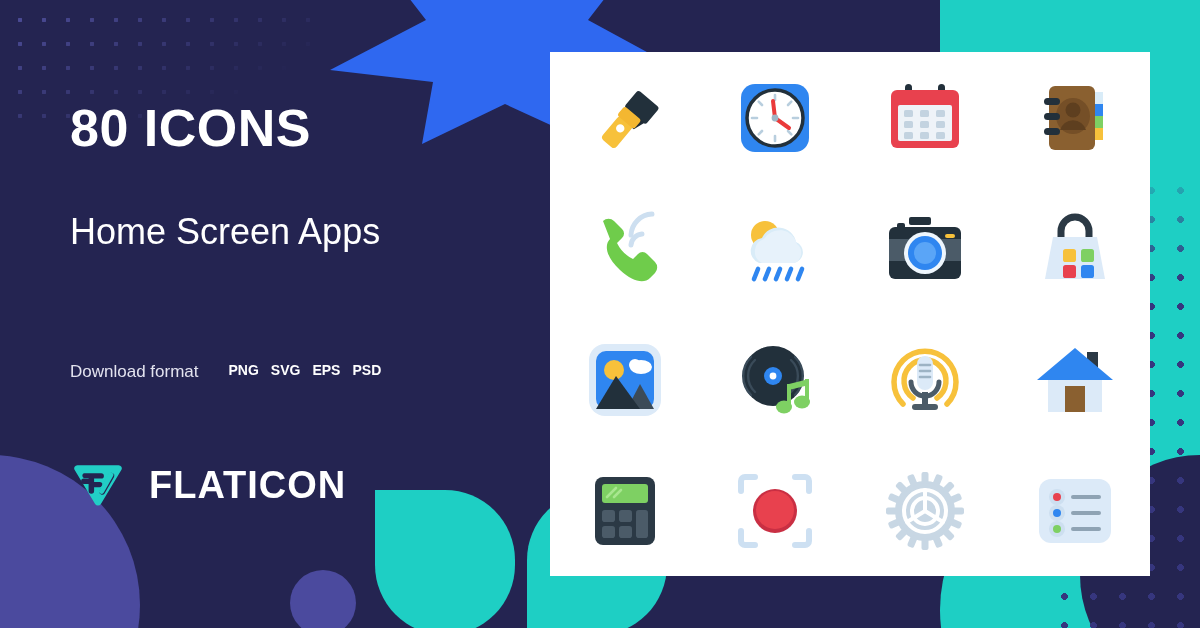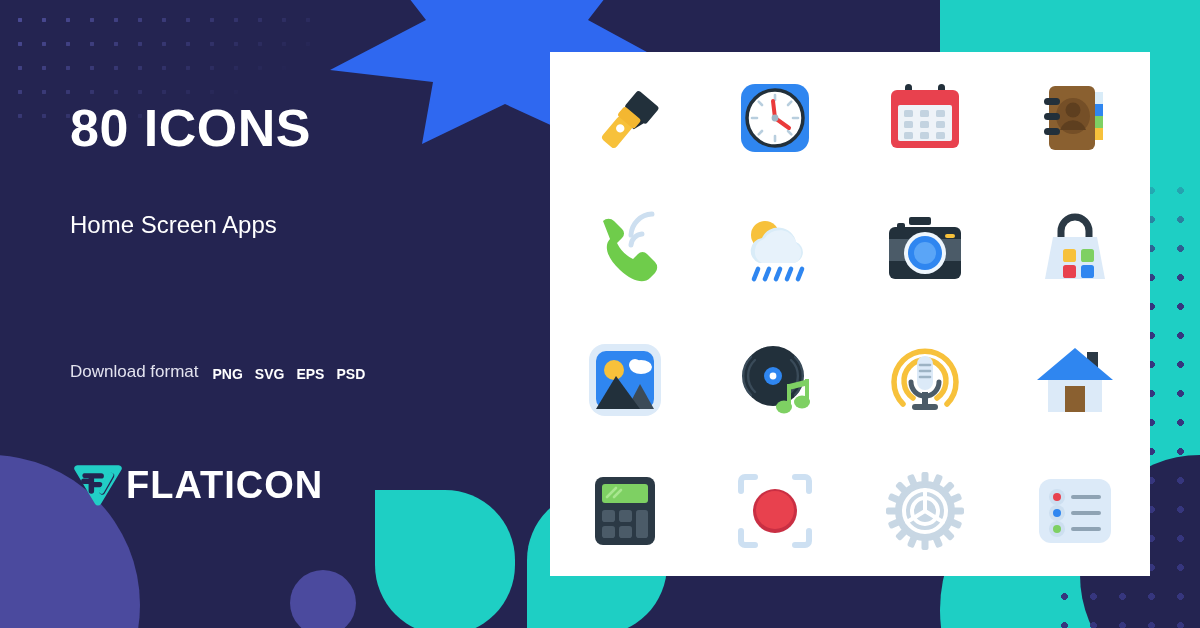--- a/index.html
+++ b/index.html
@@ -52,28 +52,28 @@
   .yellow-wedge{left:518px;top:40px;width:70px;height:70px;background:#f7c53b;transform:rotate(0deg);}
 
   
   .left-col{position:absolute;left:70px;top:0;width:470px;height:628px;z-index:6;}
   .title{
     position:absolute;top:102px;left:0;color:#ffffff;
     font-size:52px;font-weight:bold;letter-spacing:0.5px;line-height:1;
   }
   .subtitle{
     position:absolute;top:212px;left:0;color:#ffffff;
-    font-size:24px;font-weight:normal;line-height:1.1;
-  }
-  .formats{position:absolute;top:362px;left:0;display:flex;align-items:flex-end;gap:14px;}
+    font-size:36px;font-weight:normal;line-height:1.1;
+  }
+  .formats{position:absolute;top:362px;left:0;display:flex;align-items:flex-start;gap:30px;}
   .formats .fmt-label{color:#e3e3ef;font-size:17px;}
   .formats .fmt-list{display:flex;gap:12px;}
   .formats .fmt{color:#ffffff;font-size:14px;font-weight:bold;}
 
-  .brand{position:absolute;top:462px;left:3px;display:flex;align-items:center;gap:3px;}
+  .brand{position:absolute;top:462px;left:3px;display:flex;align-items:center;gap:26px;}
   .brand-word{color:#ffffff;font-size:38px;font-weight:bold;letter-spacing:1px;}
 
   
   .card{
     position:absolute;left:550px;top:52px;width:600px;height:524px;background:#ffffff;z-index:7;
   }
   .grid{
     position:absolute;inset:0;display:grid;
     grid-template-columns:repeat(4,1fr);grid-template-rows:repeat(4,1fr);
   }

